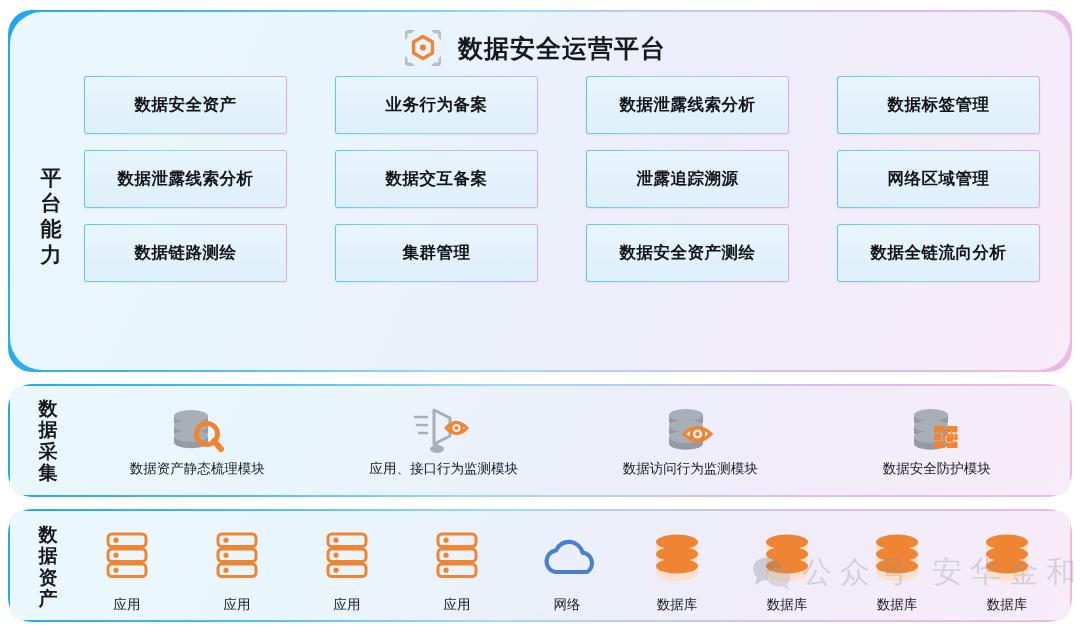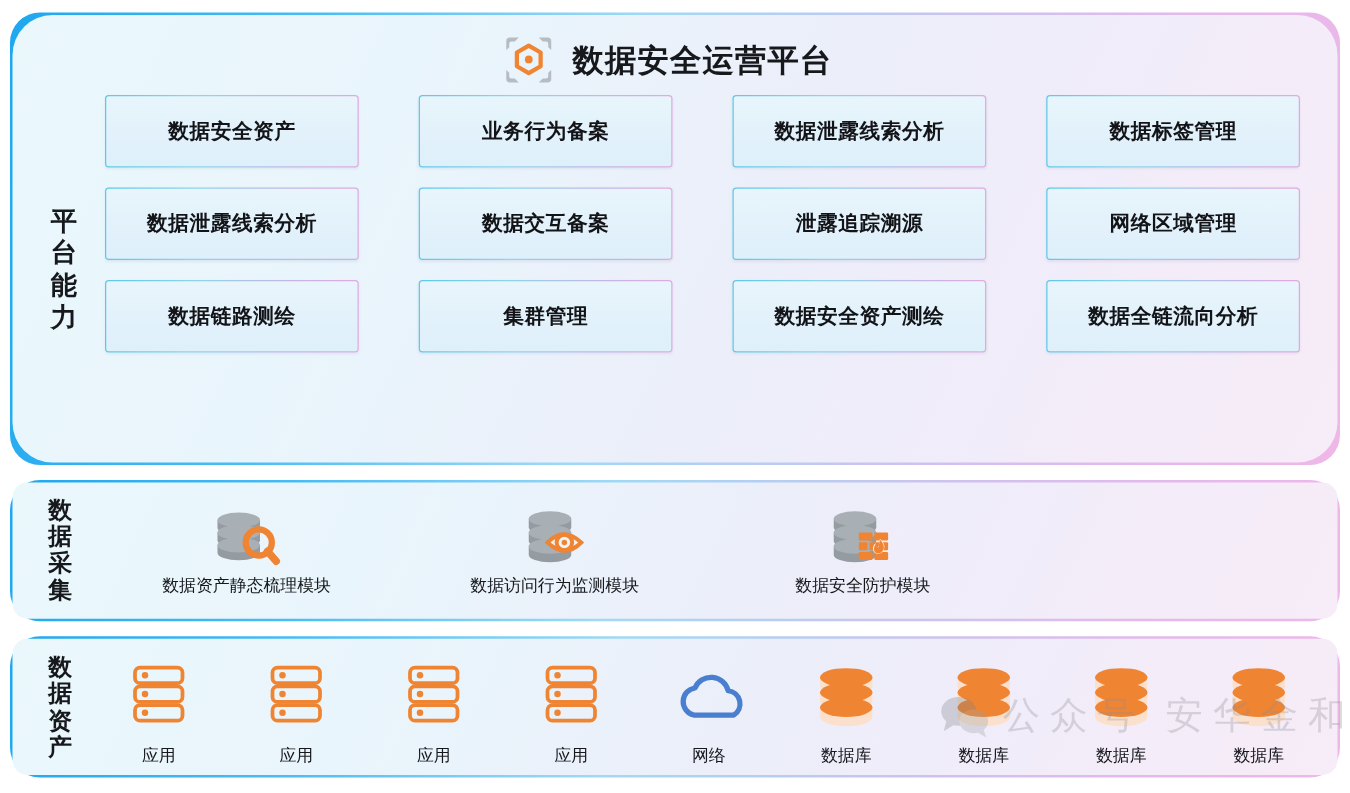--- a/index.html
+++ b/index.html
@@ -301,20 +301,36 @@
                 <ellipse cx="26" cy="22" rx="17" ry="6" fill="#a8b0b6"></ellipse>
                 <path d="M9 32 v6.2 a17 6 0 0 0 34 0 v-6.2 Z" fill="#949ba1"></path>
                 <ellipse cx="26" cy="32" rx="17" ry="6" fill="#a8b0b6"></ellipse>
       <circle cx="42" cy="30" r="10.5" fill="none" stroke="#ef8432" stroke-width="5"></circle>
       <line x1="49" y1="37" x2="56" y2="45" stroke="#ef8432" stroke-width="6" stroke-linecap="round"></line>
     </svg></span>
             <span class="module-caption">数据资产静态梳理模块</span>
           </div>
           <div class="module-item">
             <span class="module-icon"><svg viewBox="0 0 64 52" width="64" height="52">
+      <g stroke="#a8b0b6" stroke-width="2.6" stroke-linecap="round">
+        <line x1="3" y1="13" x2="15" y2="13"></line>
+        <line x1="5" y1="21" x2="15" y2="21"></line>
+        <line x1="7" y1="29" x2="15" y2="29"></line>
+      </g>
+      <path d="M22 6 L38 14 V32 L22 40 Z" fill="none" stroke="#a8b0b6" stroke-width="3" stroke-linejoin="round"></path>
+      <ellipse cx="25" cy="45" rx="7" ry="4" fill="#a8b0b6"></ellipse>
+      <line x1="25" y1="40" x2="25" y2="44" stroke="#a8b0b6" stroke-width="3"></line>
+      <path d="M34 24 q10 -11 21 0 q-10 11 -21 0 Z" fill="none" stroke="#ef8432" stroke-width="3"></path>
+      <circle cx="44.5" cy="24" r="5.5" fill="none" stroke="#ef8432" stroke-width="3"></circle>
+      <circle cx="44.5" cy="24" r="2" fill="#ef8432"></circle>
+    </svg></span>
+            <span class="module-caption">应用、接口行为监测模块</span>
+          </div>
+          <div class="module-item">
+            <span class="module-icon"><svg viewBox="0 0 64 52" width="64" height="52">
       <path d="M11 11 v6.82 a17 6 0 0 0 34 0 v-6.82 Z" fill="#949ba1"></path>
                 <ellipse cx="28" cy="11" rx="17" ry="6" fill="#a8b0b6"></ellipse>
                 <path d="M11 22 v6.82 a17 6 0 0 0 34 0 v-6.82 Z" fill="#949ba1"></path>
                 <ellipse cx="28" cy="22" rx="17" ry="6" fill="#a8b0b6"></ellipse>
                 <path d="M11 33 v6.82 a17 6 0 0 0 34 0 v-6.82 Z" fill="#949ba1"></path>
                 <ellipse cx="28" cy="33" rx="17" ry="6" fill="#a8b0b6"></ellipse>
       <path d="M26 30 q13 -13 27 0 q-13 13 -27 0 Z" fill="#eef3f6" stroke="#ef8432" stroke-width="3.2"></path>
       <circle cx="39.5" cy="30" r="6.2" fill="none" stroke="#ef8432" stroke-width="3.2"></circle>
       <circle cx="39.5" cy="30" r="2.2" fill="#ef8432"></circle>
     </svg></span>

